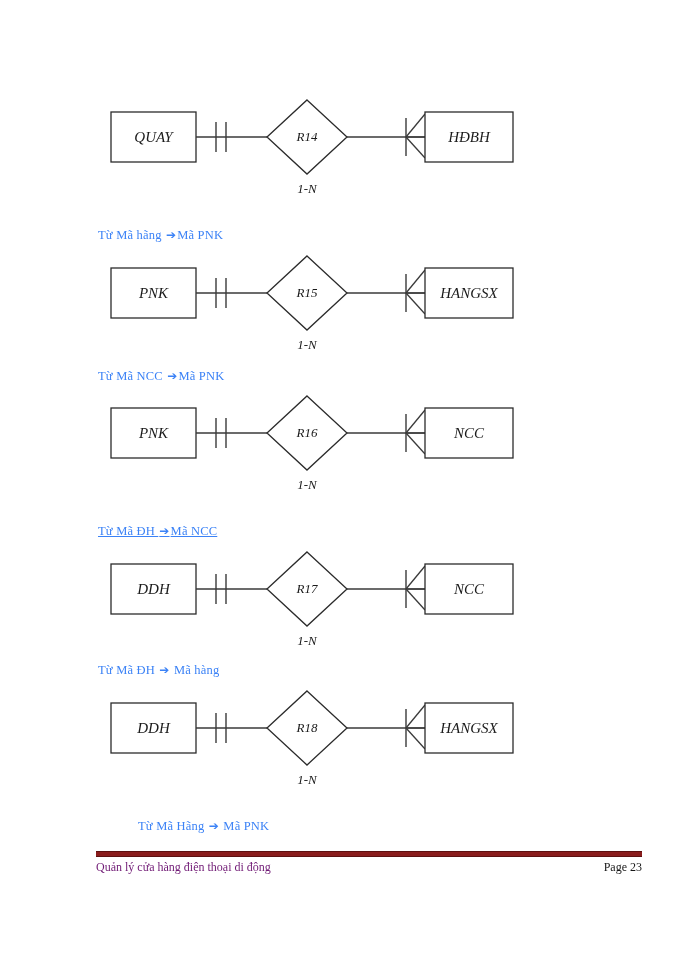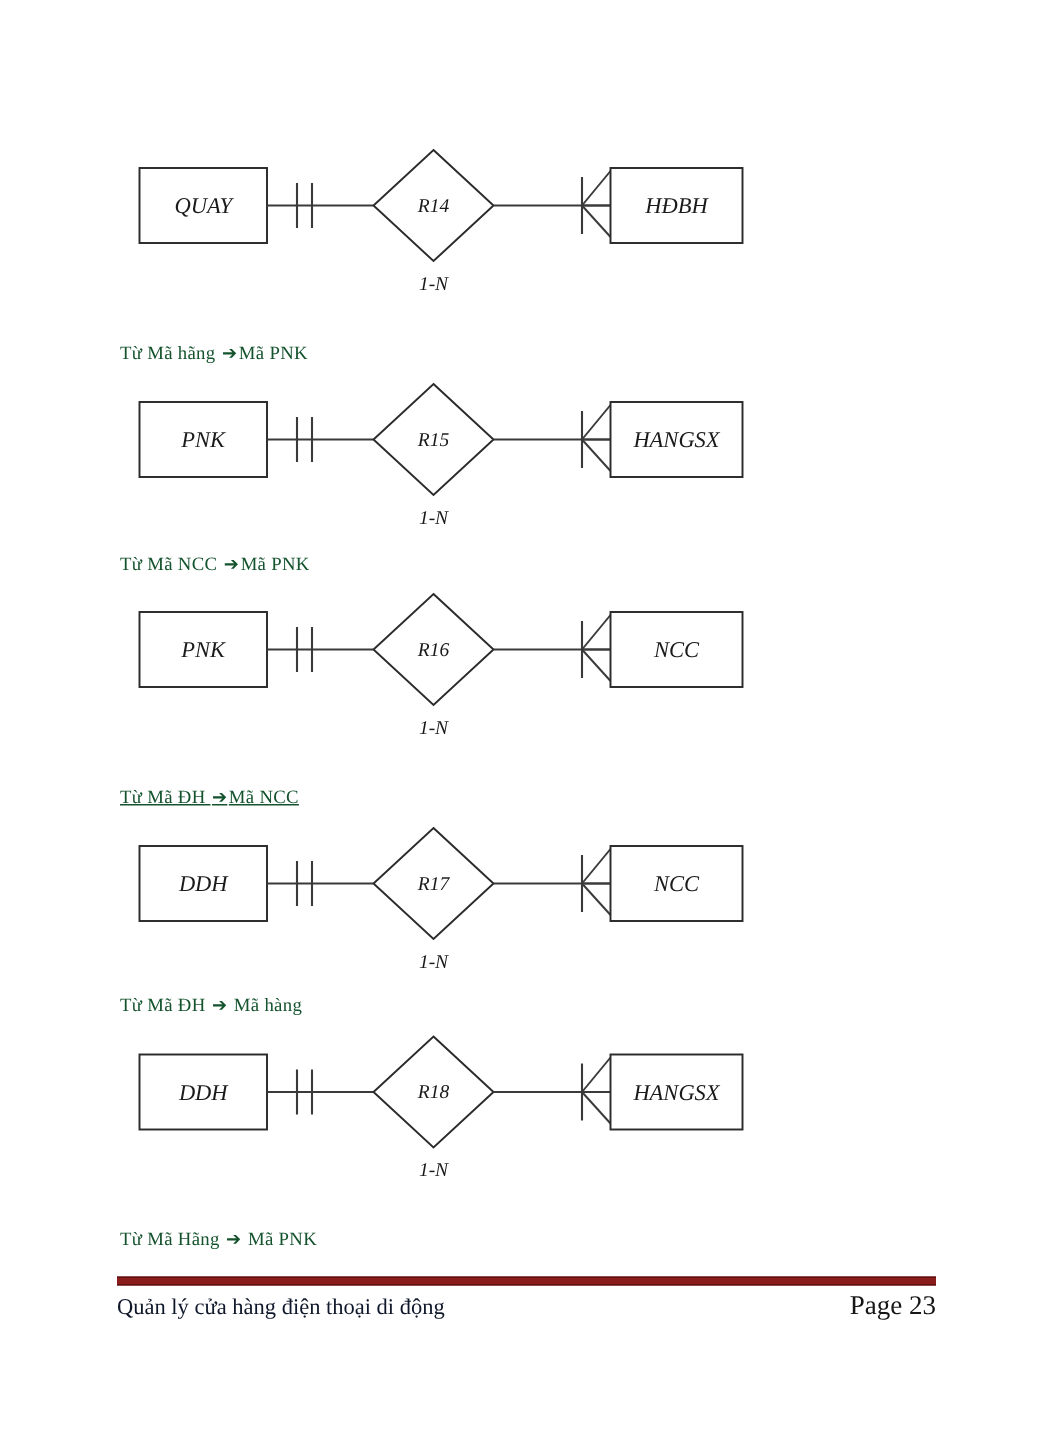--- a/index.html
+++ b/index.html
@@ -12,21 +12,21 @@
     width: 700px;
     height: 960px;
     position: relative;
     font-family: "Liberation Serif", "DejaVu Serif", serif;
     color: #1a1a1a;
     overflow: hidden;
   }
 
   .page {
     position: absolute;
-    left: 0; top: 0;
+    left: 18px; top: 0;
     width: 559px;
     height: 960px;
     background: #ffffff;
   }
 
   
   .er-block {
     position: absolute;
     left: 0;
     width: 700px;
@@ -64,21 +64,21 @@
     stroke: #3a3a3a;
     stroke-width: 1.4;
   }
 
   
   .caption {
     position: absolute;
     left: 80px;
     font-family: "Liberation Serif", "DejaVu Serif", serif;
     font-size: 12.5px;
-    color: #14532d;
+    color: #3b82f6;
     white-space: nowrap;
     letter-spacing: 0.2px;
   }
   .caption .arrow {
     font-family: "DejaVu Sans", sans-serif;
     font-weight: bold;
     font-size: 12px;
     padding: 0 1px;
   }
 
@@ -97,27 +97,27 @@
     position: absolute;
     left: 78px;
     top: 860px;
     width: 546px;
     display: flex;
     justify-content: space-between;
     align-items: baseline;
   }
   .footer-left {
     font-family: "Liberation Serif", "DejaVu Serif", serif;
-    font-size: 15px;
-    color: #0f172a;
+    font-size: 12px;
+    color: #701a75;
     white-space: nowrap;
   }
   .footer-right {
     font-family: "Liberation Serif", "DejaVu Serif", serif;
-    font-size: 18px;
+    font-size: 12px;
     color: #161616;
     white-space: nowrap;
   }
 </style>
 </head>
 <body>
 
 <div class="page">
 
   <div class="er-block" style="top:92px;">
@@ -229,21 +229,21 @@
       <line class="tick" x1="388" y1="26" x2="388" y2="64"></line>
       <line class="conn" x1="388" y1="45" x2="407" y2="22"></line>
       <line class="conn" x1="388" y1="45" x2="407" y2="45"></line>
       <line class="conn" x1="388" y1="45" x2="407" y2="66"></line>
       <rect class="shape" x="407" y="20" width="88" height="50"></rect>
       <text class="entity-label" x="451" y="50" text-anchor="middle">HANGSX</text>
       <text class="card-label" x="289" y="101" text-anchor="middle">1-N</text>
     </svg>
   </div>
 
-  <div class="caption" style="top:819px;">
+  <div class="caption" style="top:819px;margin-left:40px;">
     <span>Từ Mã Hãng  </span><span class="arrow">➔</span><span> Mã PNK</span>
   </div>
 
   <div class="footer-rule"></div>
   <div class="footer-row">
     <span class="footer-left">Quản lý cửa hàng điện thoại di động</span>
     <span class="footer-right">Page 23</span>
   </div>
 
 </div>

